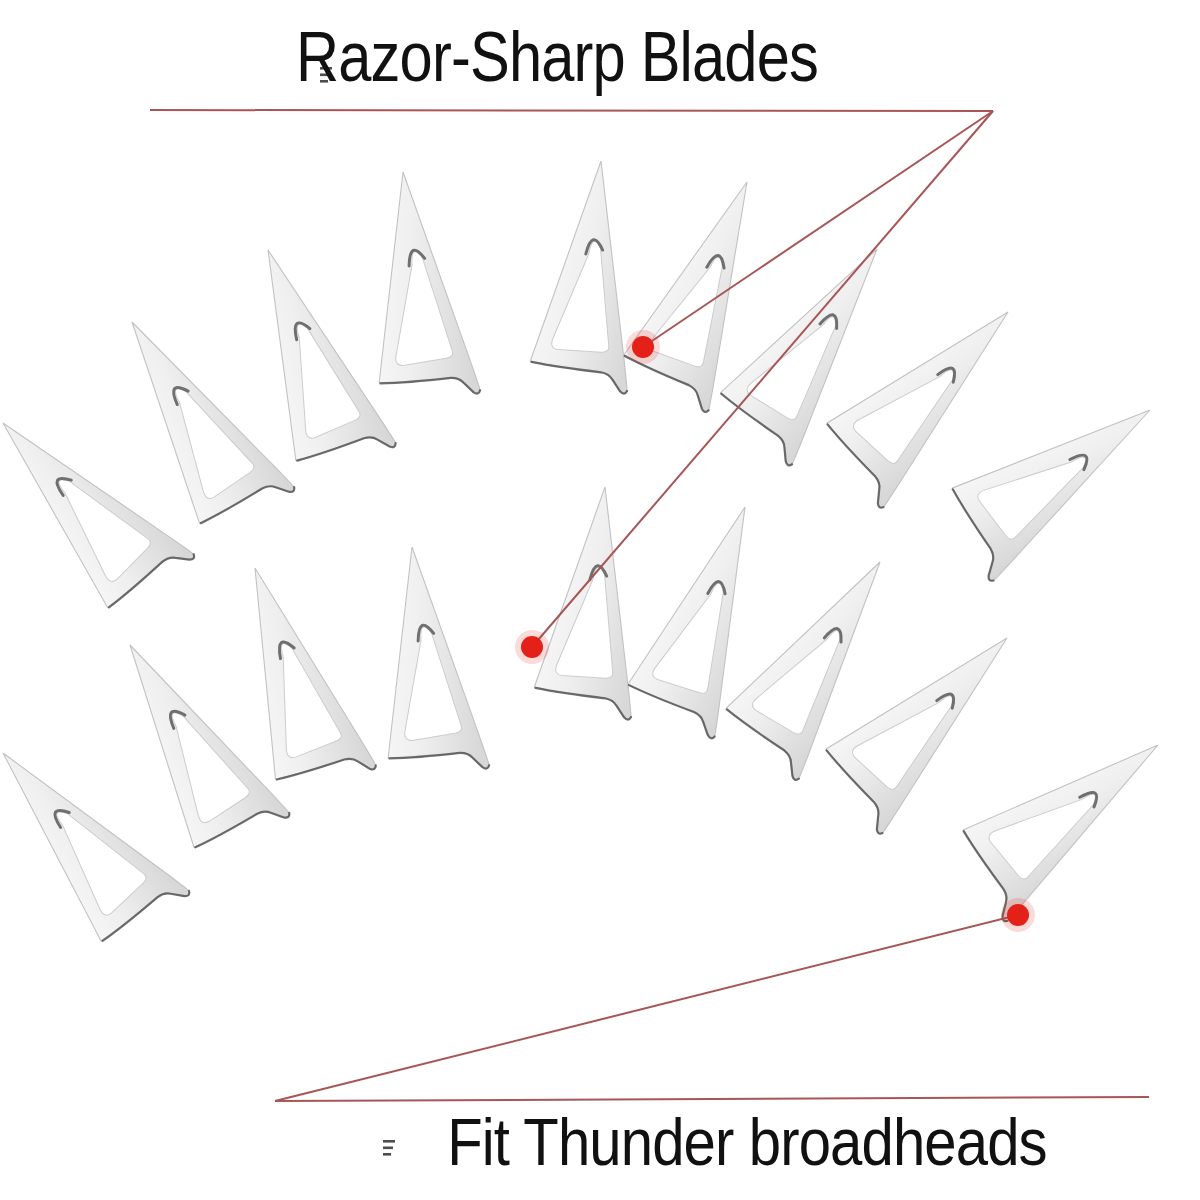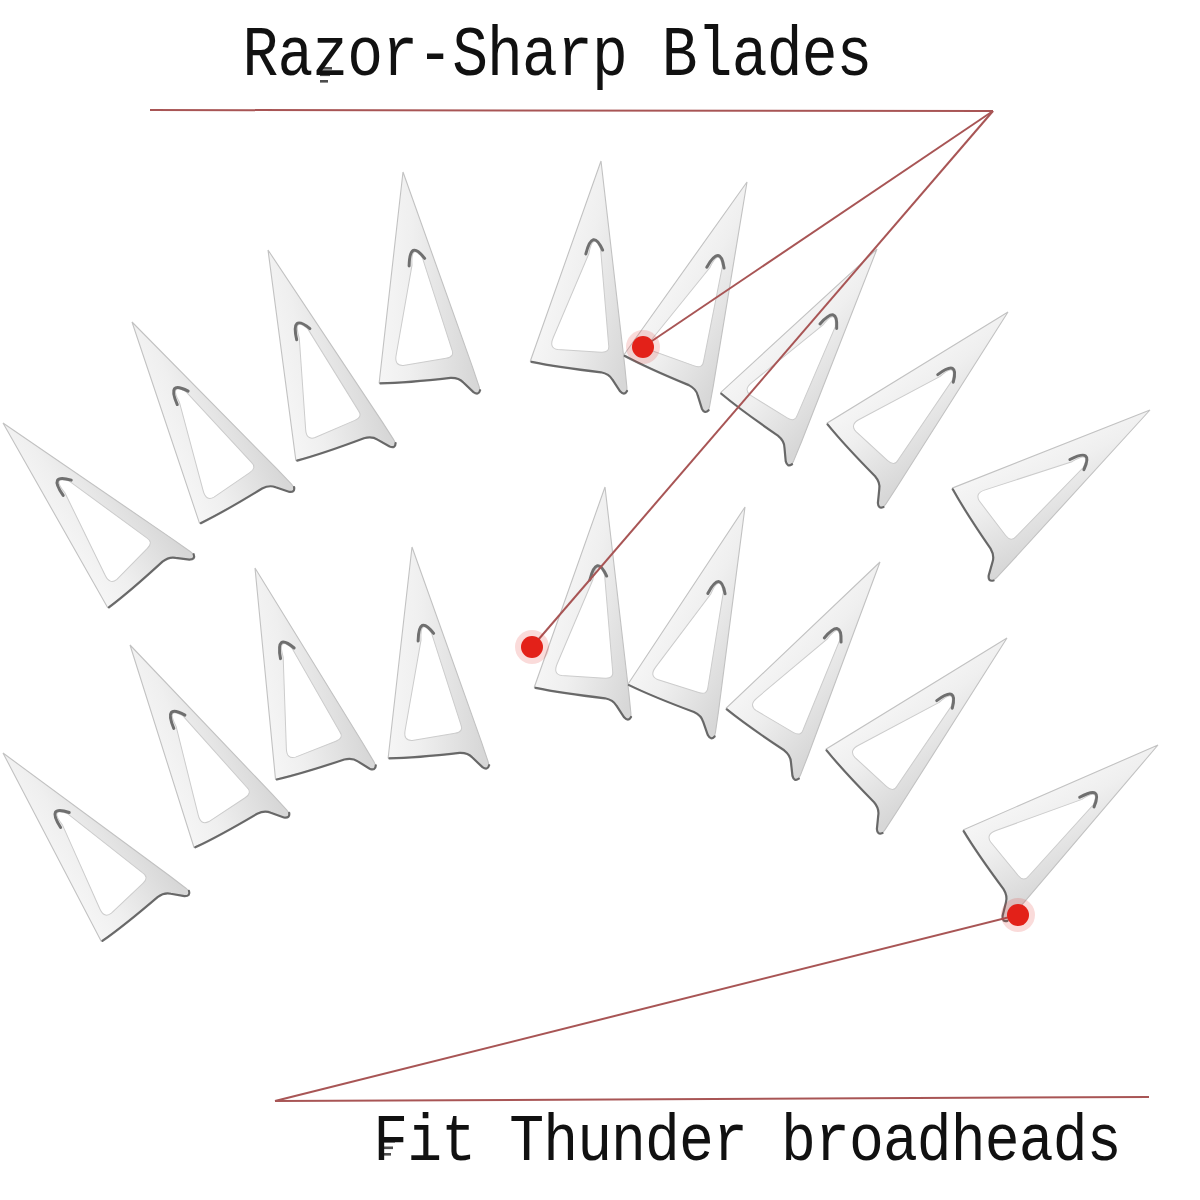--- a/index.html
+++ b/index.html
@@ -1,17 +1,17 @@
 <!DOCTYPE html>
 <html style="--bg: #ffffff; --txt: #111111; --line: #a85555; --dot: #e32119; --blade-light: #ffffff; --blade-mid: #efefef; --blade-dark: #d7d7d7; --blade-edge: #c2c2c2; --blade-shadow: #565656;"><head>
 <meta charset="utf-8">
 <style>
   html,body{margin:0;padding:0;background:#fff;}
   .stage{position:relative;width:1200px;height:1200px;background:var(--bg,#fff);overflow:hidden;
-         font-family:Liberation Mono, monospace;}
+         font-family:Liberation Sans, sans-serif;}
   .stage svg{position:absolute;left:0;top:0;width:1200px;height:1200px;}
   .headline{position:absolute;left:557px;top:16px;font-size:71px;font-weight:500;color:var(--txt,#111);
             white-space:nowrap;transform:translateX(-50%) scaleX(0.84);transform-origin:center top;
             letter-spacing:-1px;line-height:1.15;}
   .caption{position:absolute;left:747px;top:1105px;font-size:66px;font-weight:500;color:var(--txt,#111);
            white-space:nowrap;transform:translateX(-50%) scaleX(0.88);transform-origin:center top;
            letter-spacing:-1px;line-height:1.15;}
   .blade-body{fill:url(#bladeGrad);stroke:var(--blade-edge,#c2c2c2);stroke-width:1.1;}
   .blade-hole{fill:var(--bg,#fff);stroke:#cccccc;stroke-width:1;}
   .blade-crescent{fill:none;stroke:#6f6f6f;stroke-width:3;stroke-linecap:round;}

